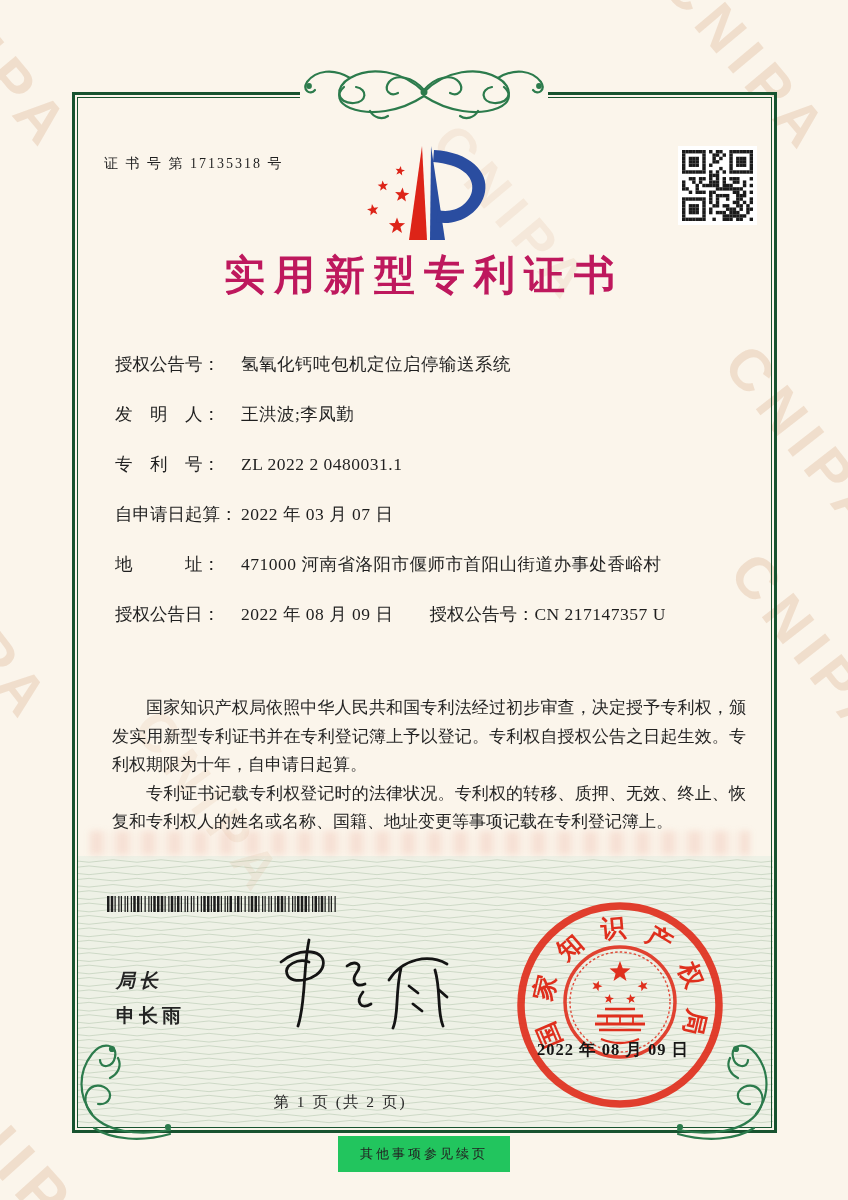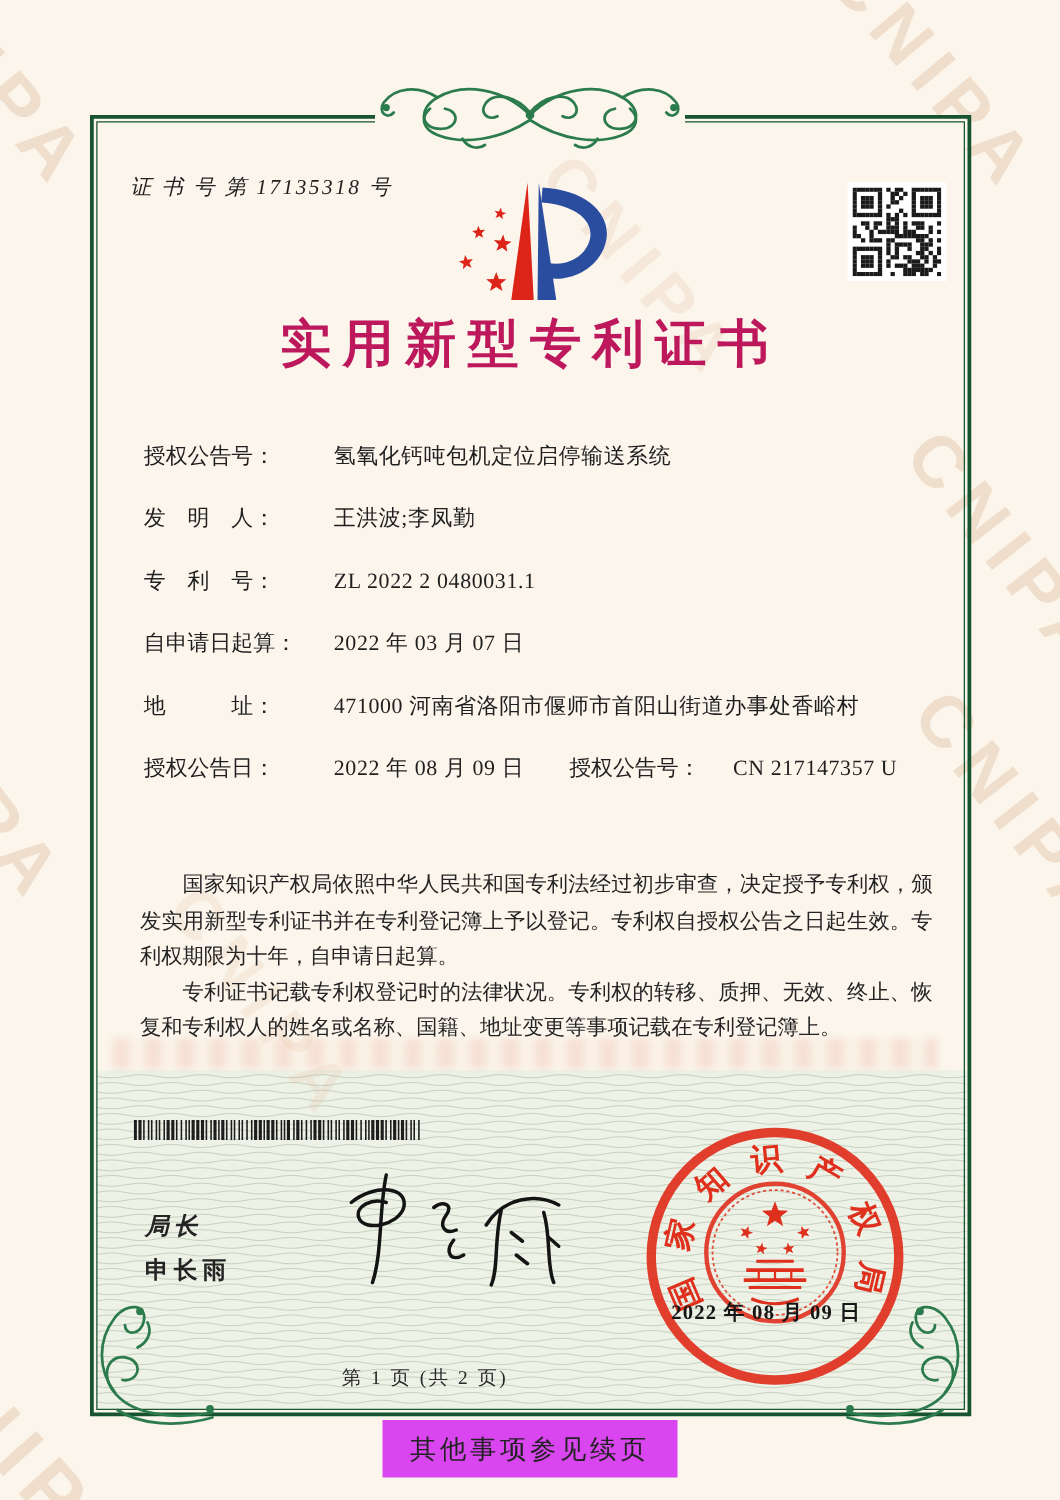--- a/index.html
+++ b/index.html
@@ -16,52 +16,52 @@
   .pinkband{position:absolute;left:90px;top:831px;width:660px;height:24px;
       background:repeating-linear-gradient(90deg,rgba(226,122,100,0.16) 0 13px,rgba(226,122,100,0.03) 13px 26px);
       filter:blur(3px);}
 
   
   .border-outer{position:absolute;left:72px;top:92px;width:699px;height:1035px;border:3px solid #17532f;}
   .border-inner{position:absolute;left:2px;top:2px;right:2px;bottom:2px;border:1px solid #17532f;}
 
   .ornament{position:absolute;pointer-events:none;}
 
-  .cert-no{position:absolute;left:104px;top:138px;font-size:17px;letter-spacing:2px;font-style:italic;}
+  .cert-no{position:absolute;left:104px;top:155px;font-size:14px;letter-spacing:2px;}
   .logo{position:absolute;left:348px;top:134px;}
   .qr{position:absolute;left:678px;top:146px;background:#ffffff;padding:4px;line-height:0;}
 
   .title{position:absolute;left:0;top:248px;width:848px;text-align:center;
       font-size:41px;font-weight:700;letter-spacing:9px;color:#be185d;}
 
   .fields{position:absolute;left:115px;top:352px;width:640px;}
   .frow{height:50px;font-size:17.5px;white-space:nowrap;}
   .flabel{display:inline-block;min-width:126px;white-space:pre;}
-  .fvalue{letter-spacing:0.5px;margin-left:26px;}
+  .fvalue{letter-spacing:0.5px;}
   .grant2{margin-left:36px;}
 
   .paras{position:absolute;left:112px;top:694px;width:634px;font-size:17px;line-height:28.5px;
       text-align:justify;color:#242424;}
   .paras p{margin:0;text-indent:2em;}
 
   .barcode{position:absolute;left:107px;top:896px;line-height:0;}
 
   .director-title{position:absolute;left:116px;top:968px;font-family:"Liberation Sans","DejaVu Sans",sans-serif;
       font-size:19px;letter-spacing:4px;font-weight:600;color:#242424;font-style:italic;}
   .director-name{position:absolute;left:116px;top:1003px;font-family:Liberation Serif, serif;
       font-size:19px;letter-spacing:4px;font-weight:600;color:#242424;}
   .signature{position:absolute;left:243px;top:928px;}
 
   .seal{position:absolute;left:513px;top:898px;}
   .seal text{font-weight:700;}
 
   .page-info{position:absolute;left:0;top:1092px;width:680px;text-align:center;
       font-size:15.5px;letter-spacing:2px;color:#2a2a2a;}
   .note-box{position:absolute;left:424px;top:1136px;transform:translateX(-50%);
-      background:#d946ef;padding:9px 22px;font-size:21px;letter-spacing:3px;color:#222;}
+      background:#22c55e;padding:9px 22px;font-size:13px;letter-spacing:3px;color:#222;}
 </style>
 </head>
 <body>
 
 <div id="page">
 
   <svg class="waves" width="696" height="272" id="waves-svg">
       <path d="M0 5.0 q12 2.5 24 0 q12 -2.5 24 0 q12 2.5 24 0 q12 -2.5 24 0 q12 2.5 24 0 q12 -2.5 24 0 q12 2.5 24 0 q12 -2.5 24 0 q12 2.5 24 0 q12 -2.5 24 0 q12 2.5 24 0 q12 -2.5 24 0 q12 2.5 24 0 q12 -2.5 24 0 q12 2.5 24 0 q12 -2.5 24 0 q12 2.5 24 0 q12 -2.5 24 0 q12 2.5 24 0 q12 -2.5 24 0 q12 2.5 24 0 q12 -2.5 24 0 q12 2.5 24 0 q12 -2.5 24 0 q12 2.5 24 0 q12 -2.5 24 0 q12 2.5 24 0 q12 -2.5 24 0 q12 2.5 24 0 q12 -2.5 24 0" fill="none" stroke="#9db69a" stroke-width="0.75" opacity="0.55"></path>
       <path d="M0 11.2 q12 -2.5 24 0 q12 2.5 24 0 q12 -2.5 24 0 q12 2.5 24 0 q12 -2.5 24 0 q12 2.5 24 0 q12 -2.5 24 0 q12 2.5 24 0 q12 -2.5 24 0 q12 2.5 24 0 q12 -2.5 24 0 q12 2.5 24 0 q12 -2.5 24 0 q12 2.5 24 0 q12 -2.5 24 0 q12 2.5 24 0 q12 -2.5 24 0 q12 2.5 24 0 q12 -2.5 24 0 q12 2.5 24 0 q12 -2.5 24 0 q12 2.5 24 0 q12 -2.5 24 0 q12 2.5 24 0 q12 -2.5 24 0 q12 2.5 24 0 q12 -2.5 24 0 q12 2.5 24 0 q12 -2.5 24 0 q12 2.5 24 0" fill="none" stroke="#9db69a" stroke-width="0.75" opacity="0.55"></path>
       <path d="M0 17.4 q12 2.5 24 0 q12 -2.5 24 0 q12 2.5 24 0 q12 -2.5 24 0 q12 2.5 24 0 q12 -2.5 24 0 q12 2.5 24 0 q12 -2.5 24 0 q12 2.5 24 0 q12 -2.5 24 0 q12 2.5 24 0 q12 -2.5 24 0 q12 2.5 24 0 q12 -2.5 24 0 q12 2.5 24 0 q12 -2.5 24 0 q12 2.5 24 0 q12 -2.5 24 0 q12 2.5 24 0 q12 -2.5 24 0 q12 2.5 24 0 q12 -2.5 24 0 q12 2.5 24 0 q12 -2.5 24 0 q12 2.5 24 0 q12 -2.5 24 0 q12 2.5 24 0 q12 -2.5 24 0 q12 2.5 24 0 q12 -2.5 24 0" fill="none" stroke="#9db69a" stroke-width="0.75" opacity="0.55"></path>

